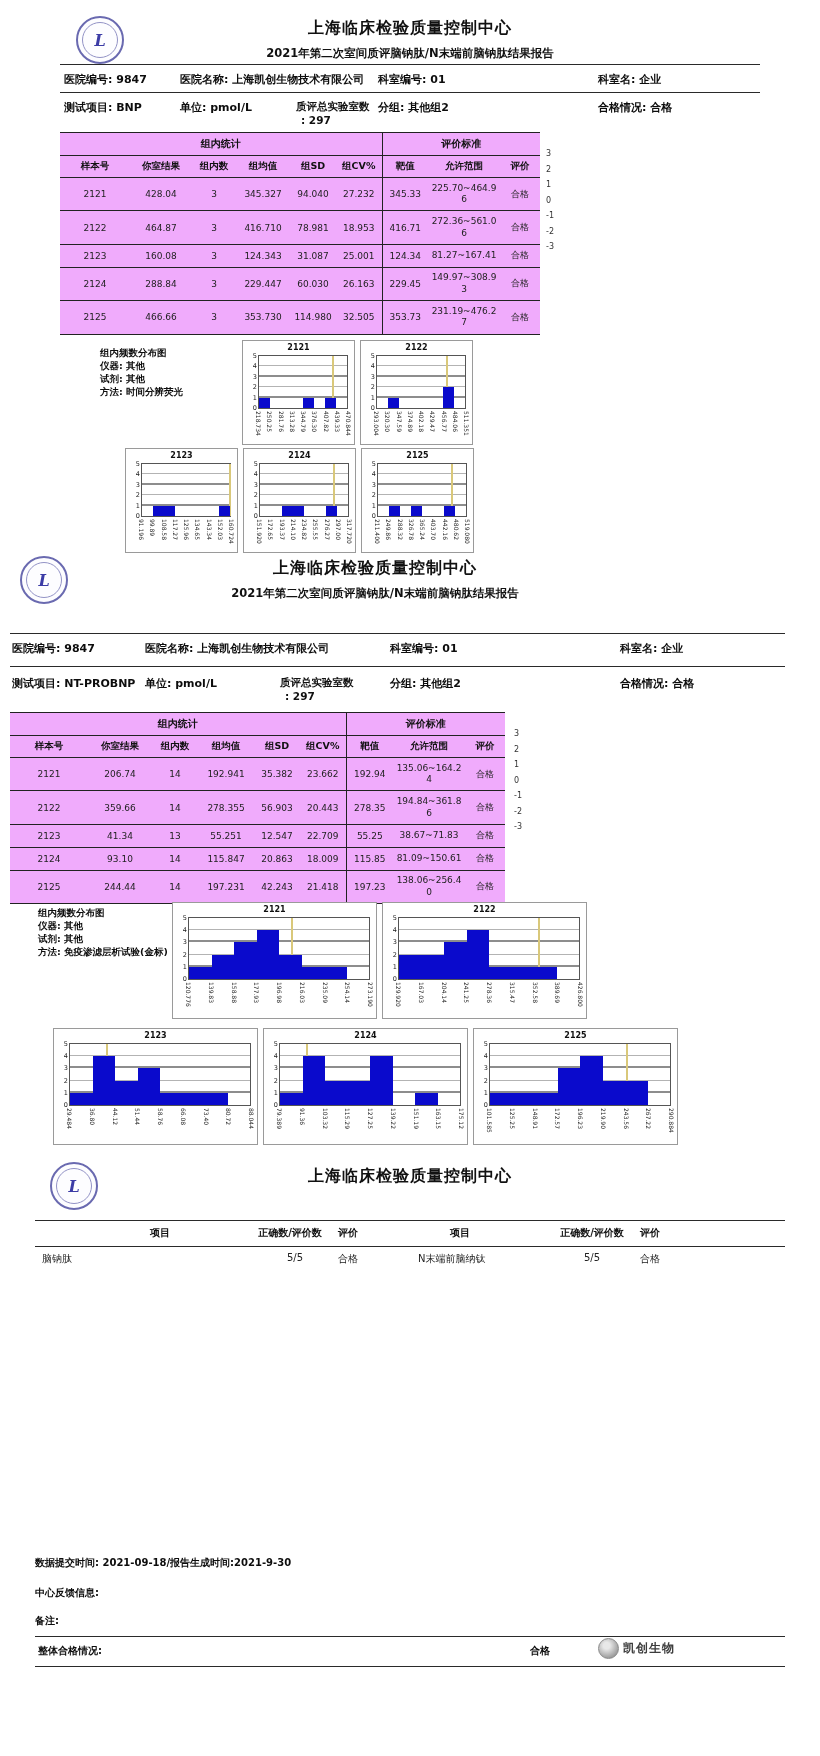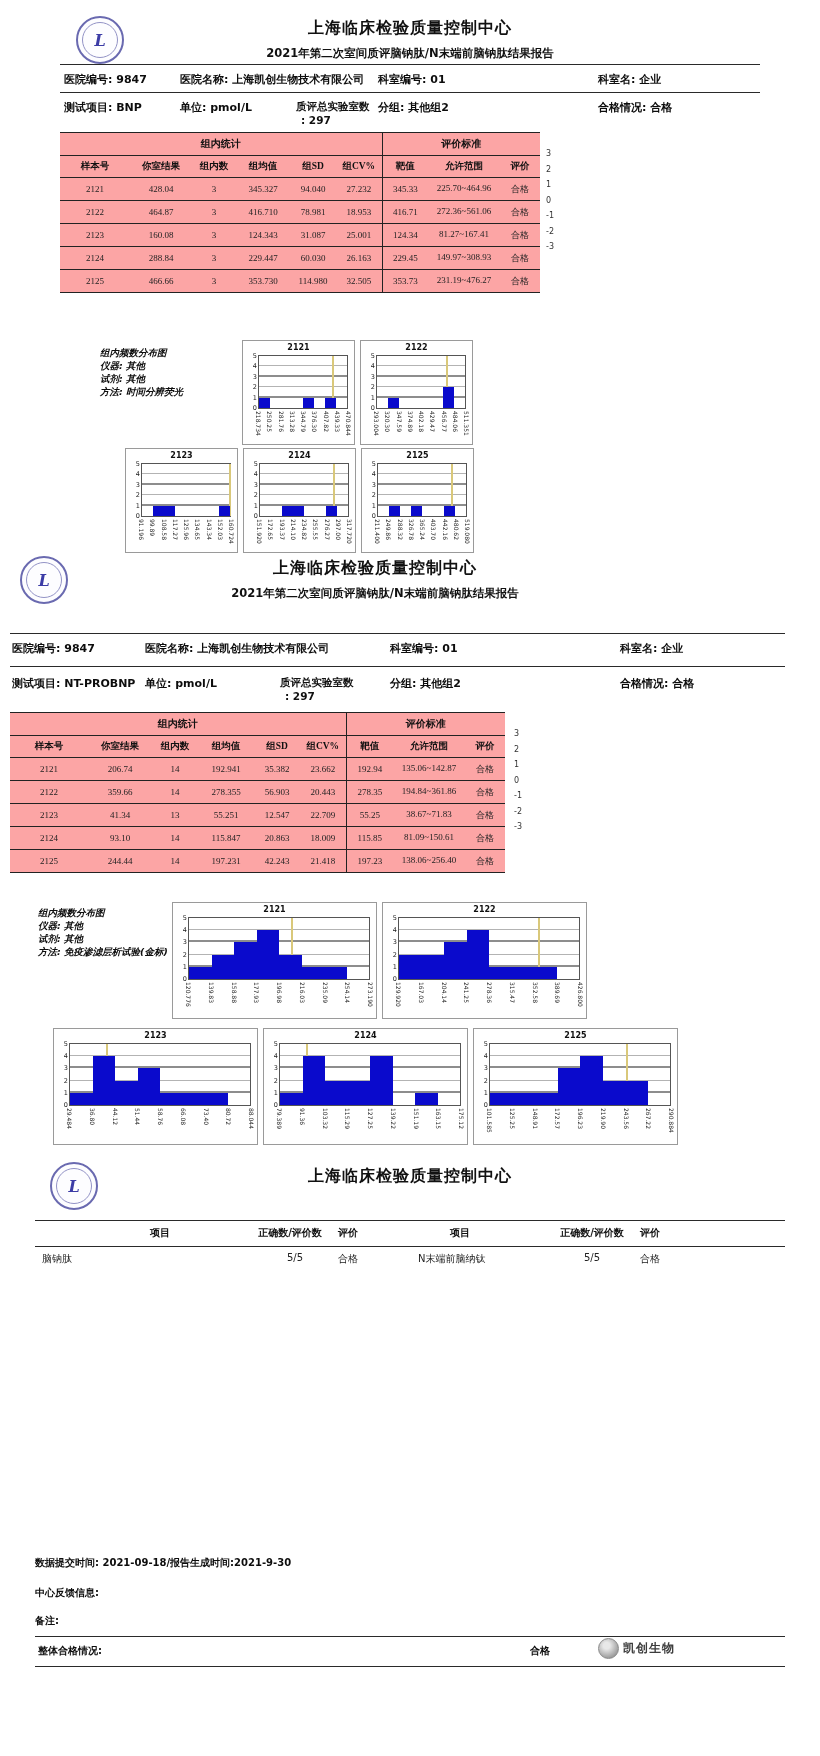--- a/index.html
+++ b/index.html
@@ -14,31 +14,31 @@
   .seal{position:absolute;width:44px;height:44px;border:2px solid #6a6ab0;border-radius:50%;
         display:flex;align-items:center;justify-content:center;background:#fdfdff;}
   .seal::before{content:"";position:absolute;inset:4px;border:1px solid #9393c6;border-radius:50%;}
   .seal .sl{font-family:"DejaVu Serif","Liberation Serif",serif;font-style:italic;font-weight:bold;
         font-size:16px;color:#3c3ca6;}
   
   .b{position:absolute;font-weight:bold;font-size:11px;white-space:nowrap;color:#0d0d0d;}
   .twol{position:absolute;font-weight:bold;font-size:10.5px;width:110px;}
   .twol .l2{display:block;padding-left:5px;}
   
-  .stats{position:absolute;border-collapse:collapse;table-layout:fixed;background:#fca5a5;border-top:1px solid #222;font-family:Liberation Serif, serif;}
+  .stats{position:absolute;border-collapse:collapse;table-layout:fixed;background:#f0abfc;border-top:1px solid #222;}
   .stats th{font-size:9.5px;font-weight:bold;padding:4px 1px;}
   .stats th.gh{font-size:10px;}
   .stats td{font-size:9px;font-weight:normal;color:#222;padding:4.5px 1px;}
   .stats th,.stats td{text-align:center;border-bottom:1px solid #222;}
   .div-l{border-left:1px solid #222;}
   .rng{word-break:break-all;line-height:1.3;}
   
   .sdi{position:absolute;font-size:8px;color:#333;line-height:15.5px;}
   
-  .distlabel{position:absolute;font-size:9.5px;font-weight:bold;line-height:13px;color:#0d0d0d;font-style:italic;}
+  .distlabel{position:absolute;font-size:9.5px;font-weight:bold;line-height:13px;color:#0d0d0d;}
   
   .charts{position:absolute;inset:0;pointer-events:none;}
   .chart{position:absolute;background:#fff;border:1px solid #9a9a9a;box-sizing:border-box;}
   .cw1{width:113px;} .cw2{width:205px;}
   .c-title{text-align:center;font-size:8px;font-weight:bold;line-height:11px;padding-top:1px;}
   .c-body{position:relative;margin:2px 6px 0 15px;}
   .ch1 .c-body{height:54px;} .ch2 .c-body{height:63px;}
   .c-plot{position:absolute;inset:0;border:1px solid #555;background:#fff;}
   .grid{position:absolute;left:0;right:0;height:1px;background:#b3b3b3;z-index:0;}
   .gbold{height:2px;background:#8d8d8d;}
@@ -413,21 +413,21 @@
       </thead>
       <tbody>
           <tr>
             <td>2121</td>
             <td>206.74</td>
             <td>14</td>
             <td>192.941</td>
             <td>35.382</td>
             <td>23.662</td>
             <td class="div-l">192.94</td>
-            <td class="rng">135.06~142.87</td>
+            <td class="rng">135.06~164.24</td>
             <td>合格</td>
           </tr>
           <tr>
             <td>2122</td>
             <td>359.66</td>
             <td>14</td>
             <td>278.355</td>
             <td>56.903</td>
             <td>20.443</td>
             <td class="div-l">278.35</td>

